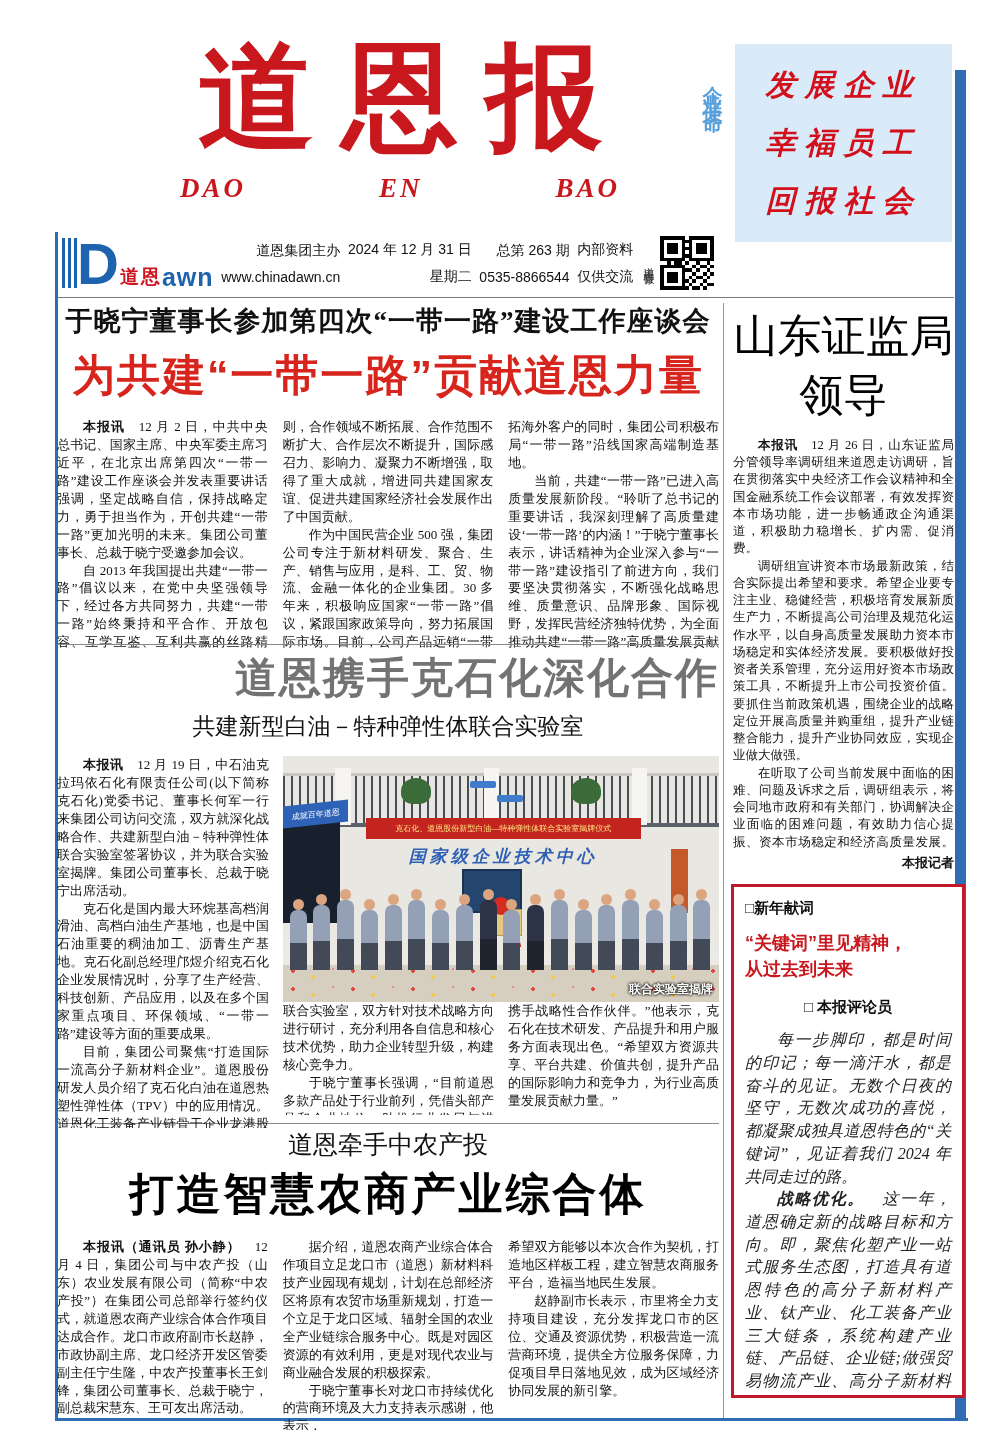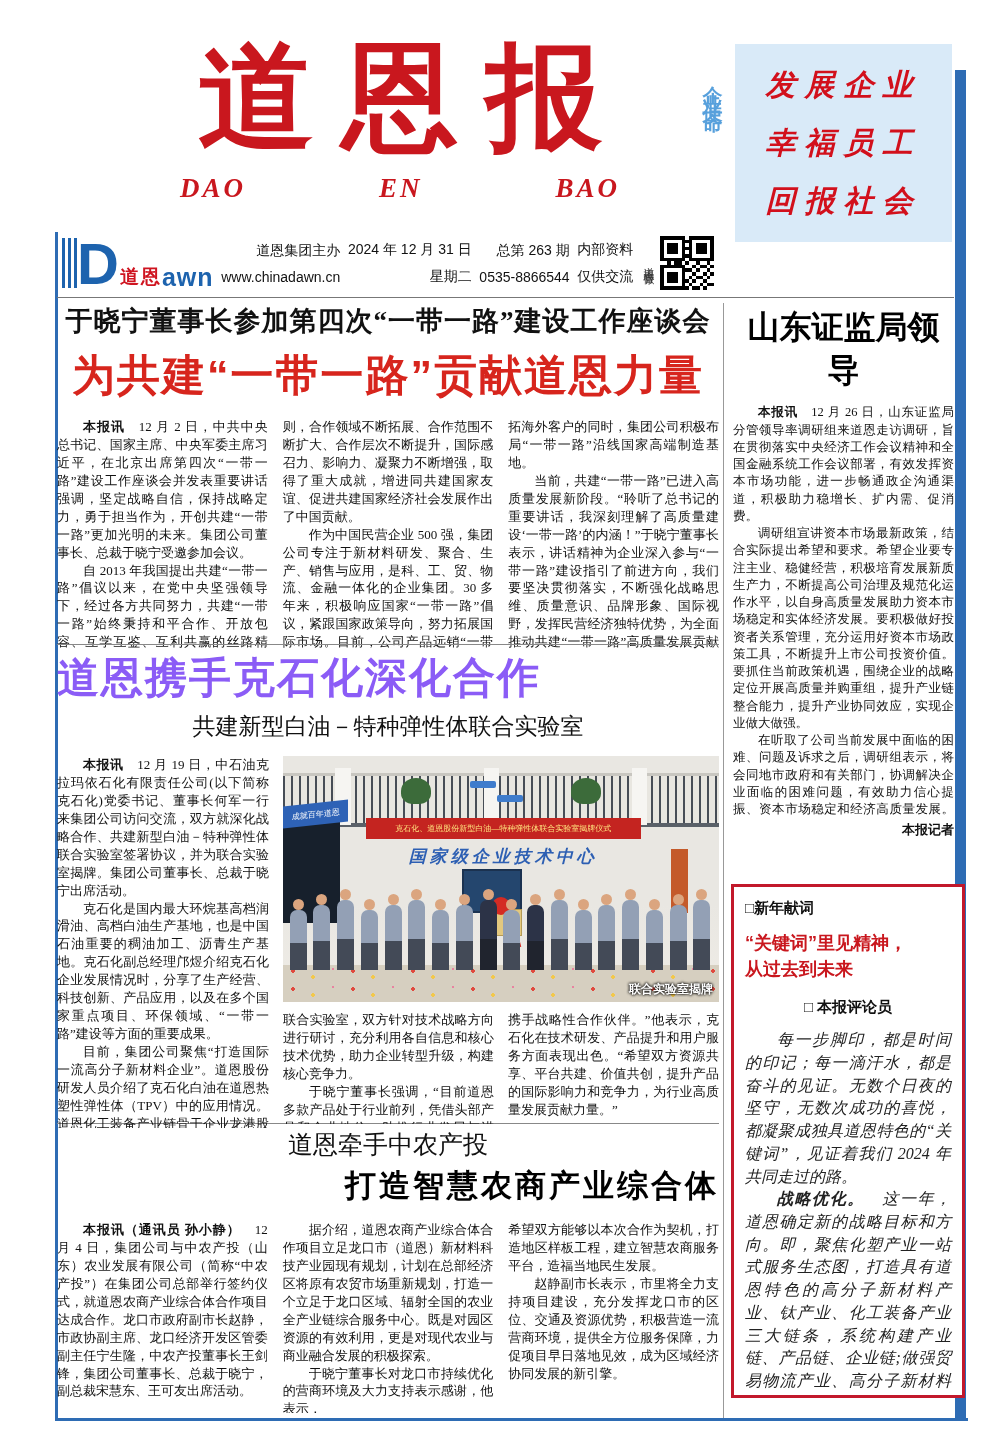--- a/index.html
+++ b/index.html
@@ -48,26 +48,26 @@
   .lead-headline{text-align:center;font-family:"Liberation Sans","DejaVu Sans",sans-serif;font-weight:900;font-size:43px;color:#d7251d;margin-top:8px;letter-spacing:2px}
   .lead-body{display:flex;gap:15px;margin-top:13px;height:232px;overflow:hidden}
   .colx{flex:1;min-width:0}
 
   .div1{position:absolute;left:57px;top:644px;width:662px;height:1px;background:#888}
   .div2{position:absolute;left:57px;top:1123px;width:662px;height:1px;background:#888}
   .vline{position:absolute;left:723px;top:303px;width:1px;height:1115px;background:#999}
 
   
   .coop{position:absolute;left:57px;top:650px;width:662px}
-  .coop-headline{text-align:left;font-family:"Liberation Sans","DejaVu Sans",sans-serif;font-weight:900;font-size:42px;color:#8b5cf6;letter-spacing:2px}
+  .coop-headline{text-align:right;font-family:"Liberation Sans","DejaVu Sans",sans-serif;font-weight:900;font-size:42px;color:#737373;letter-spacing:2px}
   .coop-subhead{text-align:center;font-size:23px;margin-top:5px;color:#111}
   .coop-body{display:flex;gap:14px;margin-top:14px}
   .coop-left{width:212px;height:372px;overflow:hidden}
   .coop-right{flex:1;min-width:0}
-  .coop-cols{display:flex;gap:14px;margin-top:9px;height:113px;overflow:hidden}
+  .coop-cols{display:flex;gap:14px;height:113px;overflow:hidden}
 
   
   .photo{position:relative;width:436px;height:246px;overflow:hidden;background:linear-gradient(#e9e7e2 0 60%,#efece6);font-family:"Liberation Sans","DejaVu Sans",sans-serif}
   .balcony{position:absolute;left:0;top:7%;width:100%;height:19%;background:repeating-linear-gradient(90deg,#474d56 0 2px,#e8e6e0 2px 8px);border-bottom:4px solid #5a6068;border-top:3px solid #c8c6c0}
   .pillar{position:absolute;top:5%;width:3.5%;height:23%;background:#f6f5f2}
   .plant{position:absolute;top:9%;width:30px;height:26px;border-radius:50% 50% 40% 40%;background:#3c6b3a}
   .bsign{position:absolute;background:#3f7ccc;height:7px;width:26px;border-radius:2px}
   .shopL{position:absolute;left:0;top:26%;width:13%;height:42%;background:#17202c}
   .signL{position:absolute;left:0;top:19%;width:15%;height:9%;background:#2e62b6;color:#fff;font-size:8px;display:flex;align-items:center;justify-content:center;transform:skewY(-6deg);white-space:nowrap;overflow:hidden}
   .doorR{position:absolute;right:7%;top:38%;width:4%;height:26%;background:#c45a2a}
@@ -82,26 +82,26 @@
   .plaque{position:absolute;left:calc(50% - 19px);bottom:27%;width:38px;height:25px;background:#e3c87e;border:1px solid #b59b55}
   .bow{position:absolute;left:calc(50% - 9px);bottom:calc(27% + 21px);width:18px;height:18px;border-radius:50%;background:#d42b23}
   .rib{position:absolute;width:5px;height:36px;background:#d42b23;bottom:calc(27% - 12px)}
   .ribL{left:calc(50% - 16px);transform:rotate(14deg)}
   .ribR{left:calc(50% + 11px);transform:rotate(-14deg)}
   .photo-caption{position:absolute;right:6px;bottom:4px;color:#fff;font-weight:700;font-size:12px;text-shadow:0 0 3px #000,0 0 3px #000}
 
   
   .agri{position:absolute;left:57px;top:1128px;width:662px}
   .agri-kicker{text-align:center;font-size:25px;color:#111}
-  .agri-headline{text-align:right;font-family:"Liberation Sans","DejaVu Sans",sans-serif;font-weight:900;font-size:31px;letter-spacing:3px;margin-top:4px;color:#000}
+  .agri-headline{text-align:center;font-family:"Liberation Sans","DejaVu Sans",sans-serif;font-weight:900;font-size:44px;letter-spacing:3px;margin-top:4px;color:#000}
   .agri-body{display:flex;gap:15px;margin-top:14px;height:192px;overflow:hidden}
 
   
   .rightcol{position:absolute;left:733px;top:306px;width:221px}
-  .right-headline{text-align:center;font-family:"Liberation Sans","DejaVu Sans",sans-serif;font-weight:700;font-size:32px;line-height:1.35;color:#000}
+  .right-headline{text-align:center;font-family:"Liberation Sans","DejaVu Sans",sans-serif;font-weight:400;font-size:44px;line-height:1.35;color:#000}
   .right-body{margin-top:12px;height:414px;overflow:hidden}
   .right-body p{font-size:12.5px}
 
   
   .nybox{position:absolute;left:731px;top:884px;width:234px;height:514px;border:3px solid #c2182b;padding:12px 11px;box-sizing:border-box;background:#fff;overflow:hidden}
   .ny-label{font-family:"Liberation Sans","DejaVu Sans",sans-serif;font-weight:600;font-size:15px;color:#111}
   .ny-headline{text-align:left;font-family:"Liberation Sans","DejaVu Sans",sans-serif;font-weight:900;font-size:18px;line-height:1.45;color:#c9171e;margin-top:12px}
   .ny-byline{text-align:center;font-family:"Liberation Sans","DejaVu Sans",sans-serif;font-weight:600;font-size:15px;margin:16px 0 12px;color:#111}
   .ny-paras p{margin:0;font-style:italic;font-size:16px;line-height:1.42;text-indent:2em;text-align:justify;color:#222}
   .ny-paras b{font-weight:900}

